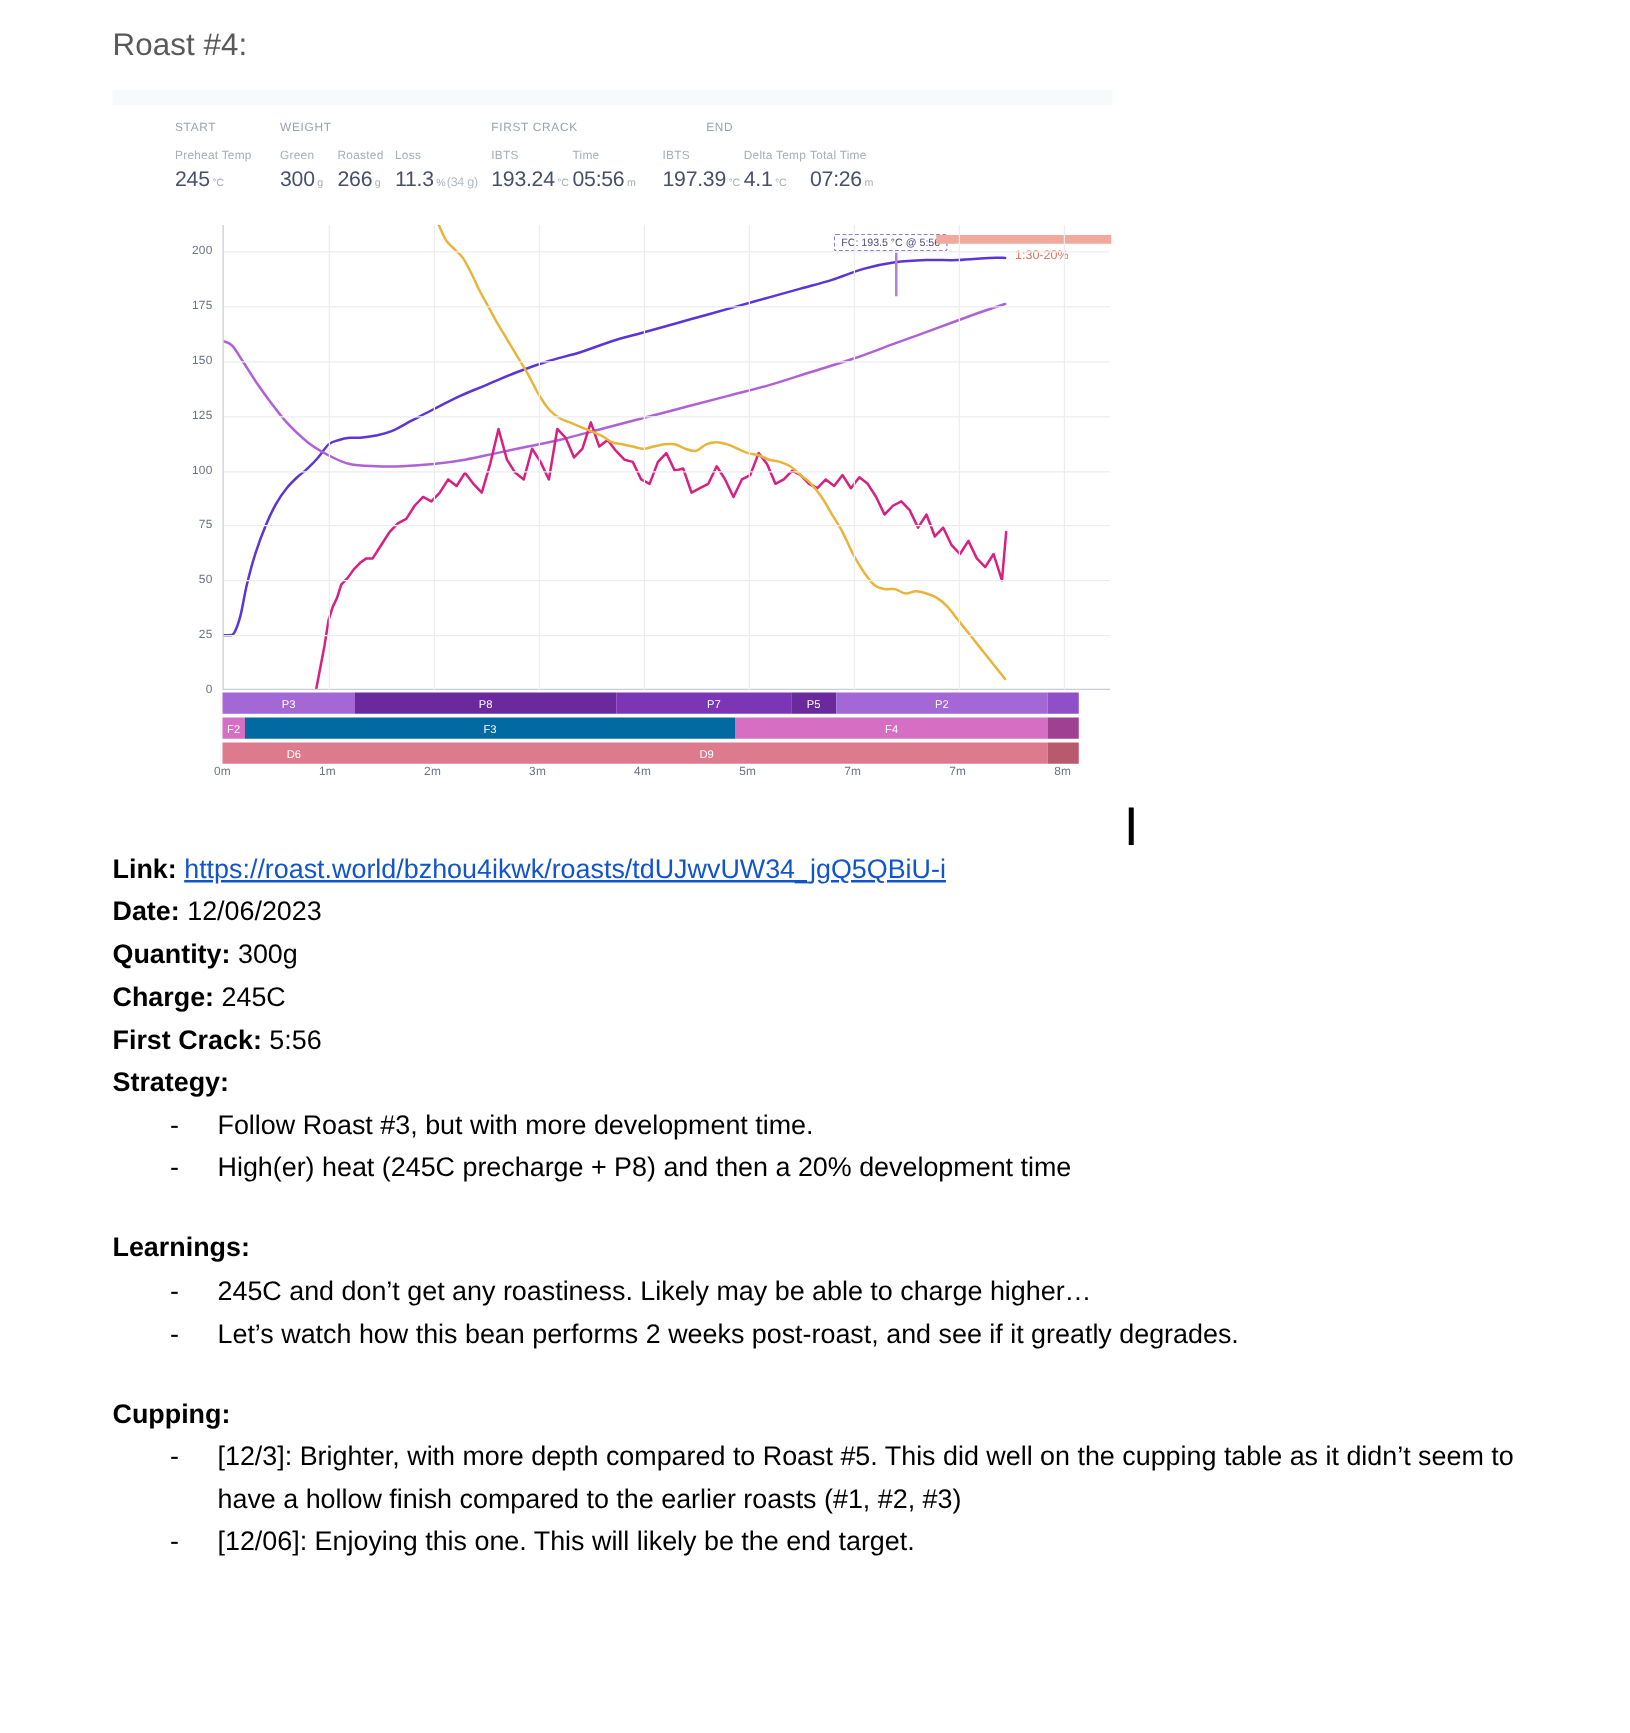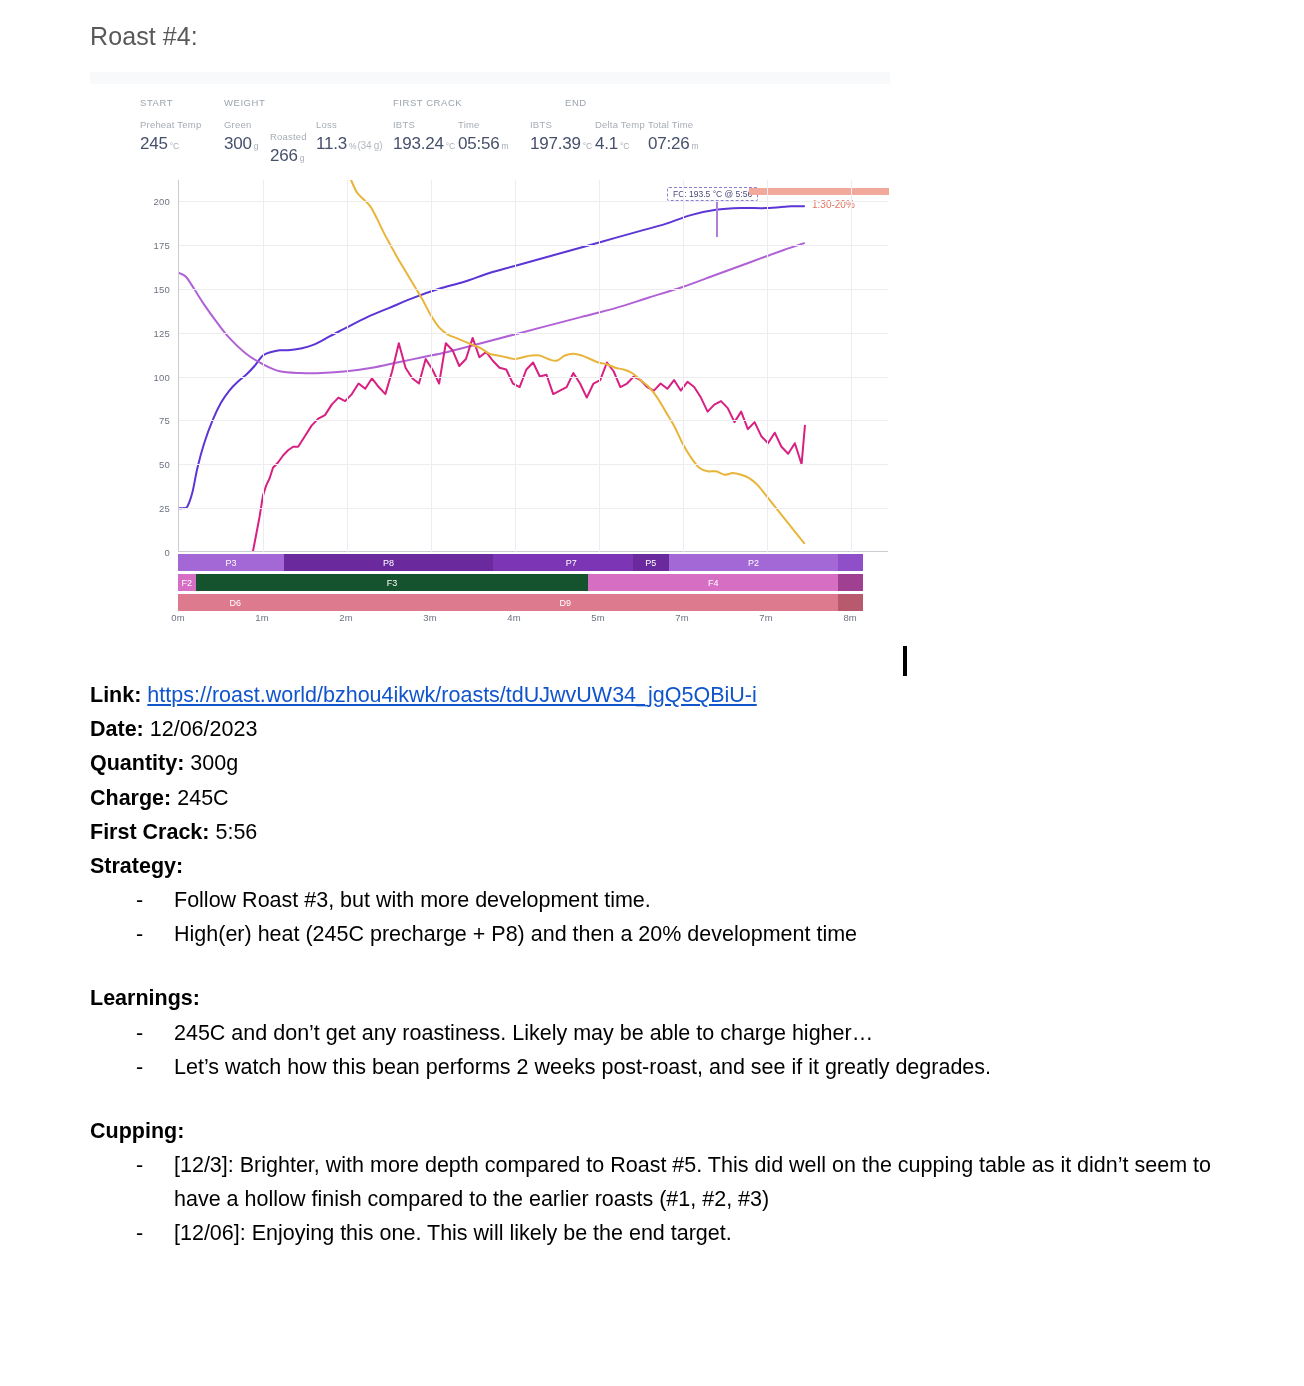--- a/index.html
+++ b/index.html
@@ -147,21 +147,21 @@
       </div>
     <div class="stat-row" id="stat-row">
         <div class="stat" style="left: 0px;">
           <div class="stat-name">Preheat Temp</div>
           <div class="stat-val"><span>245</span><span class="unit">°C</span></div>
         </div>
         <div class="stat" style="left: 84px;">
           <div class="stat-name">Green</div>
           <div class="stat-val"><span>300</span><span class="unit">g</span></div>
         </div>
-        <div class="stat" style="left: 130px; margin-top: 12px;">
+        <div class="stat" style="left: 130px;">
           <div class="stat-name">Roasted</div>
           <div class="stat-val"><span>266</span><span class="unit">g</span></div>
         </div>
         <div class="stat" style="left: 176px;">
           <div class="stat-name">Loss</div>
           <div class="stat-val"><span>11.3</span><span class="unit">%</span><span class="sub">(34 g)</span></div>
         </div>
         <div class="stat" style="left: 253px;">
           <div class="stat-name">IBTS</div>
           <div class="stat-val"><span>193.24</span><span class="unit">°C</span></div>
@@ -233,21 +233,21 @@
         <div class="phase-row">
           <div class="seg" style="left: 0%; width: 14.9%; background: rgb(164, 103, 214);">P3</div>
           <div class="seg" style="left: 14.9%; width: 29.5%; background: rgb(106, 42, 158);">P8</div>
           <div class="seg" style="left: 44.4%; width: 19.7%; background: rgb(124, 54, 181); padding-left: 16px;">P7</div>
           <div class="seg" style="left: 64.1%; width: 5%; background: rgb(106, 42, 158);">P5</div>
           <div class="seg" style="left: 69.1%; width: 23.9%; background: rgb(164, 103, 214);">P2</div>
           <div class="seg" style="left: 93%; width: 3.5%; background: rgb(142, 79, 200);"></div>
         </div>
         <div class="phase-row">
           <div class="seg" style="left: 0%; width: 2.5%; background: rgb(214, 111, 196);">F2</div>
-          <div class="seg" style="left: 2.5%; width: 55.3%; background: #14532d;">F3</div>
+          <div class="seg" style="left: 2.5%; width: 55.3%; background: #0369a1;">F3</div>
           <div class="seg" style="left: 57.8%; width: 35.2%; background: rgb(214, 111, 196);">F4</div>
           <div class="seg" style="left: 93%; width: 3.5%; background: rgb(160, 64, 144);"></div>
         </div>
         <div class="phase-row">
           <div class="seg" style="left: 0%; width: 16.1%; background: rgb(221, 122, 141);">D6</div>
           <div class="seg" style="left: 16.1%; width: 76.9%; background: rgb(221, 122, 141);">D9</div>
           <div class="seg" style="left: 93%; width: 3.5%; background: rgb(184, 89, 109);"></div>
         </div>
       </div>
 

